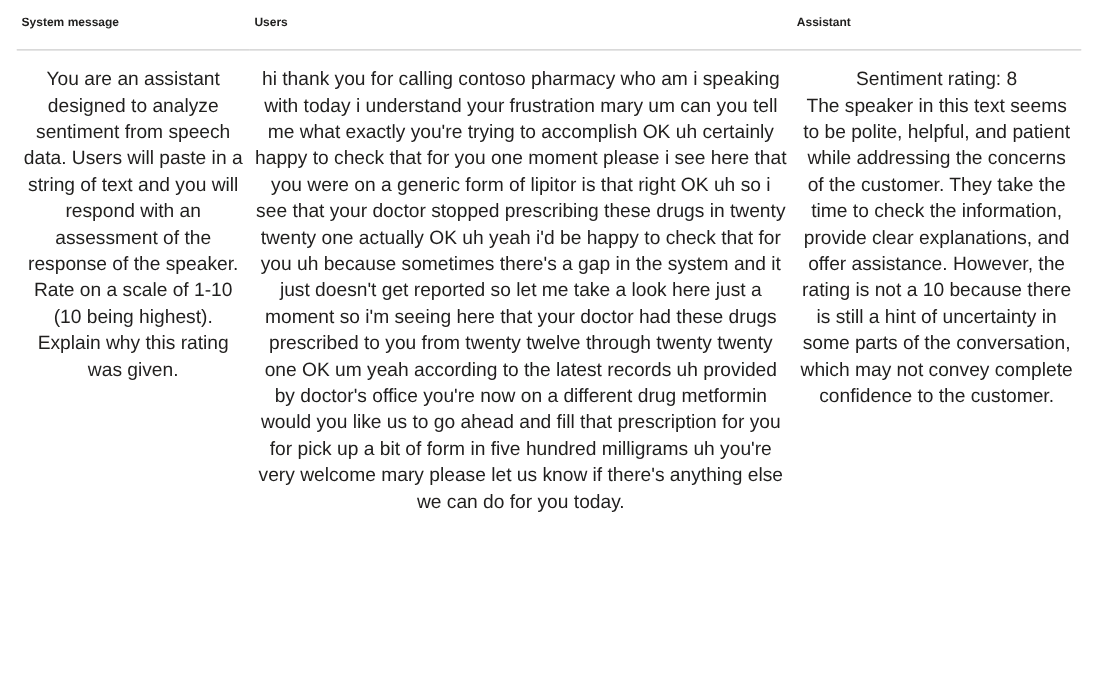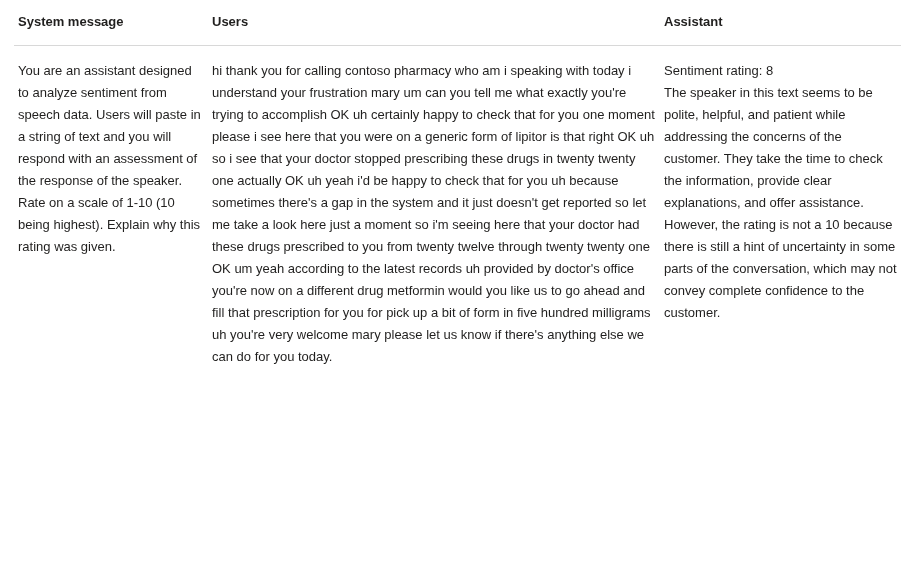--- a/index.html
+++ b/index.html
@@ -19,33 +19,34 @@
     box-sizing: border-box;
     padding: 0 14px;
   }
   table.prompt-table {
     width: 887px;
     border-collapse: collapse;
     table-layout: fixed;
   }
   table.prompt-table thead th {
     text-align: left;
-    font-size: 13px;
+    font-size: 10px;
     font-weight: bold;
     color: #201f1e;
     padding: 14px 4px 16px 4px;
     border-bottom: 1px solid #d8d8d8;
     vertical-align: top;
   }
   table.prompt-table tbody td {
     vertical-align: top;
-    font-size: 13px;
+    font-size: 16px;
     line-height: 22px;
     color: #201f1e;
     padding: 14px 4px 10px 4px;
+    text-align: center;
   }
   col.c-system { width: 194px; }
   col.c-user   { width: 452px; }
   col.c-assistant { width: 241px; }
   .cell-text {
     white-space: pre-wrap;
     word-wrap: break-word;
   }
 </style>
 </head>

